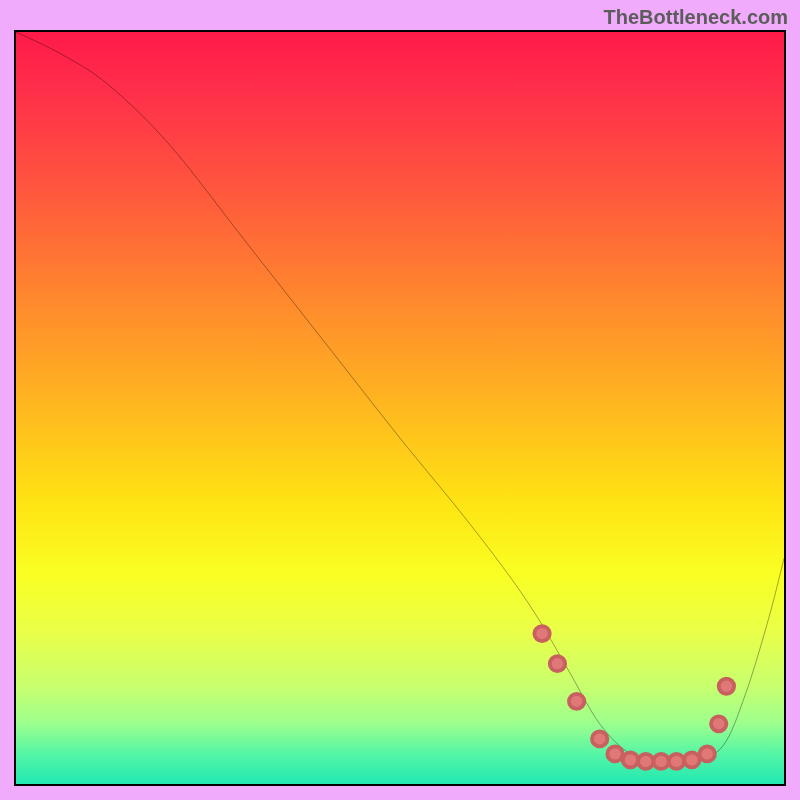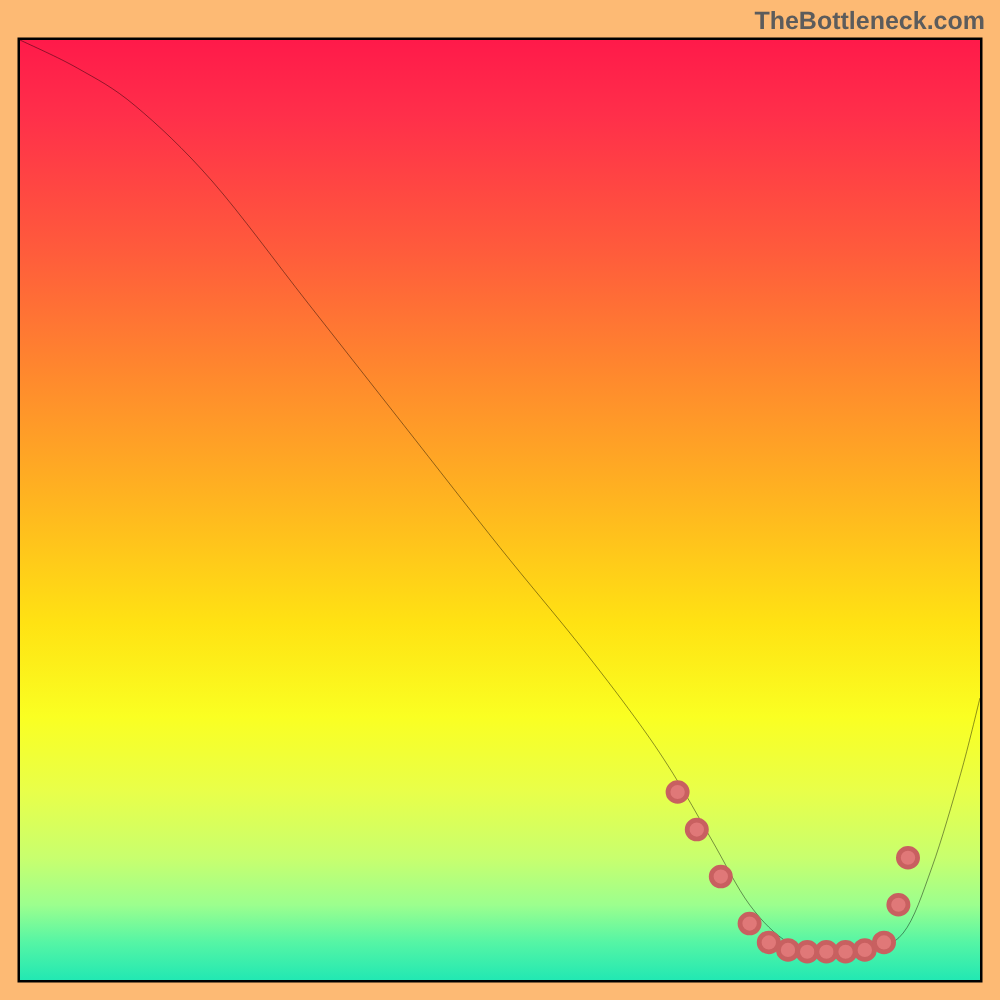--- a/index.html
+++ b/index.html
@@ -1,21 +1,21 @@
 <!DOCTYPE html>
 <html><head>
 <meta charset="utf-8">
 <style>
   * { margin: 0; padding: 0; box-sizing: border-box; }
   html, body { width: 800px; height: 800px; overflow: hidden; background: #fff; }
   .canvas {
     position: relative;
     width: 800px;
     height: 800px;
-    background: #fdba74;
+    background: #f0abfc;
   }
   .watermark {
     position: absolute;
     top: 6px;
     right: 12px;
     font-family: Arial, sans-serif;
     font-size: 20px;
     font-weight: 600;
     color: #5c5c5c;
     z-index: 10;

